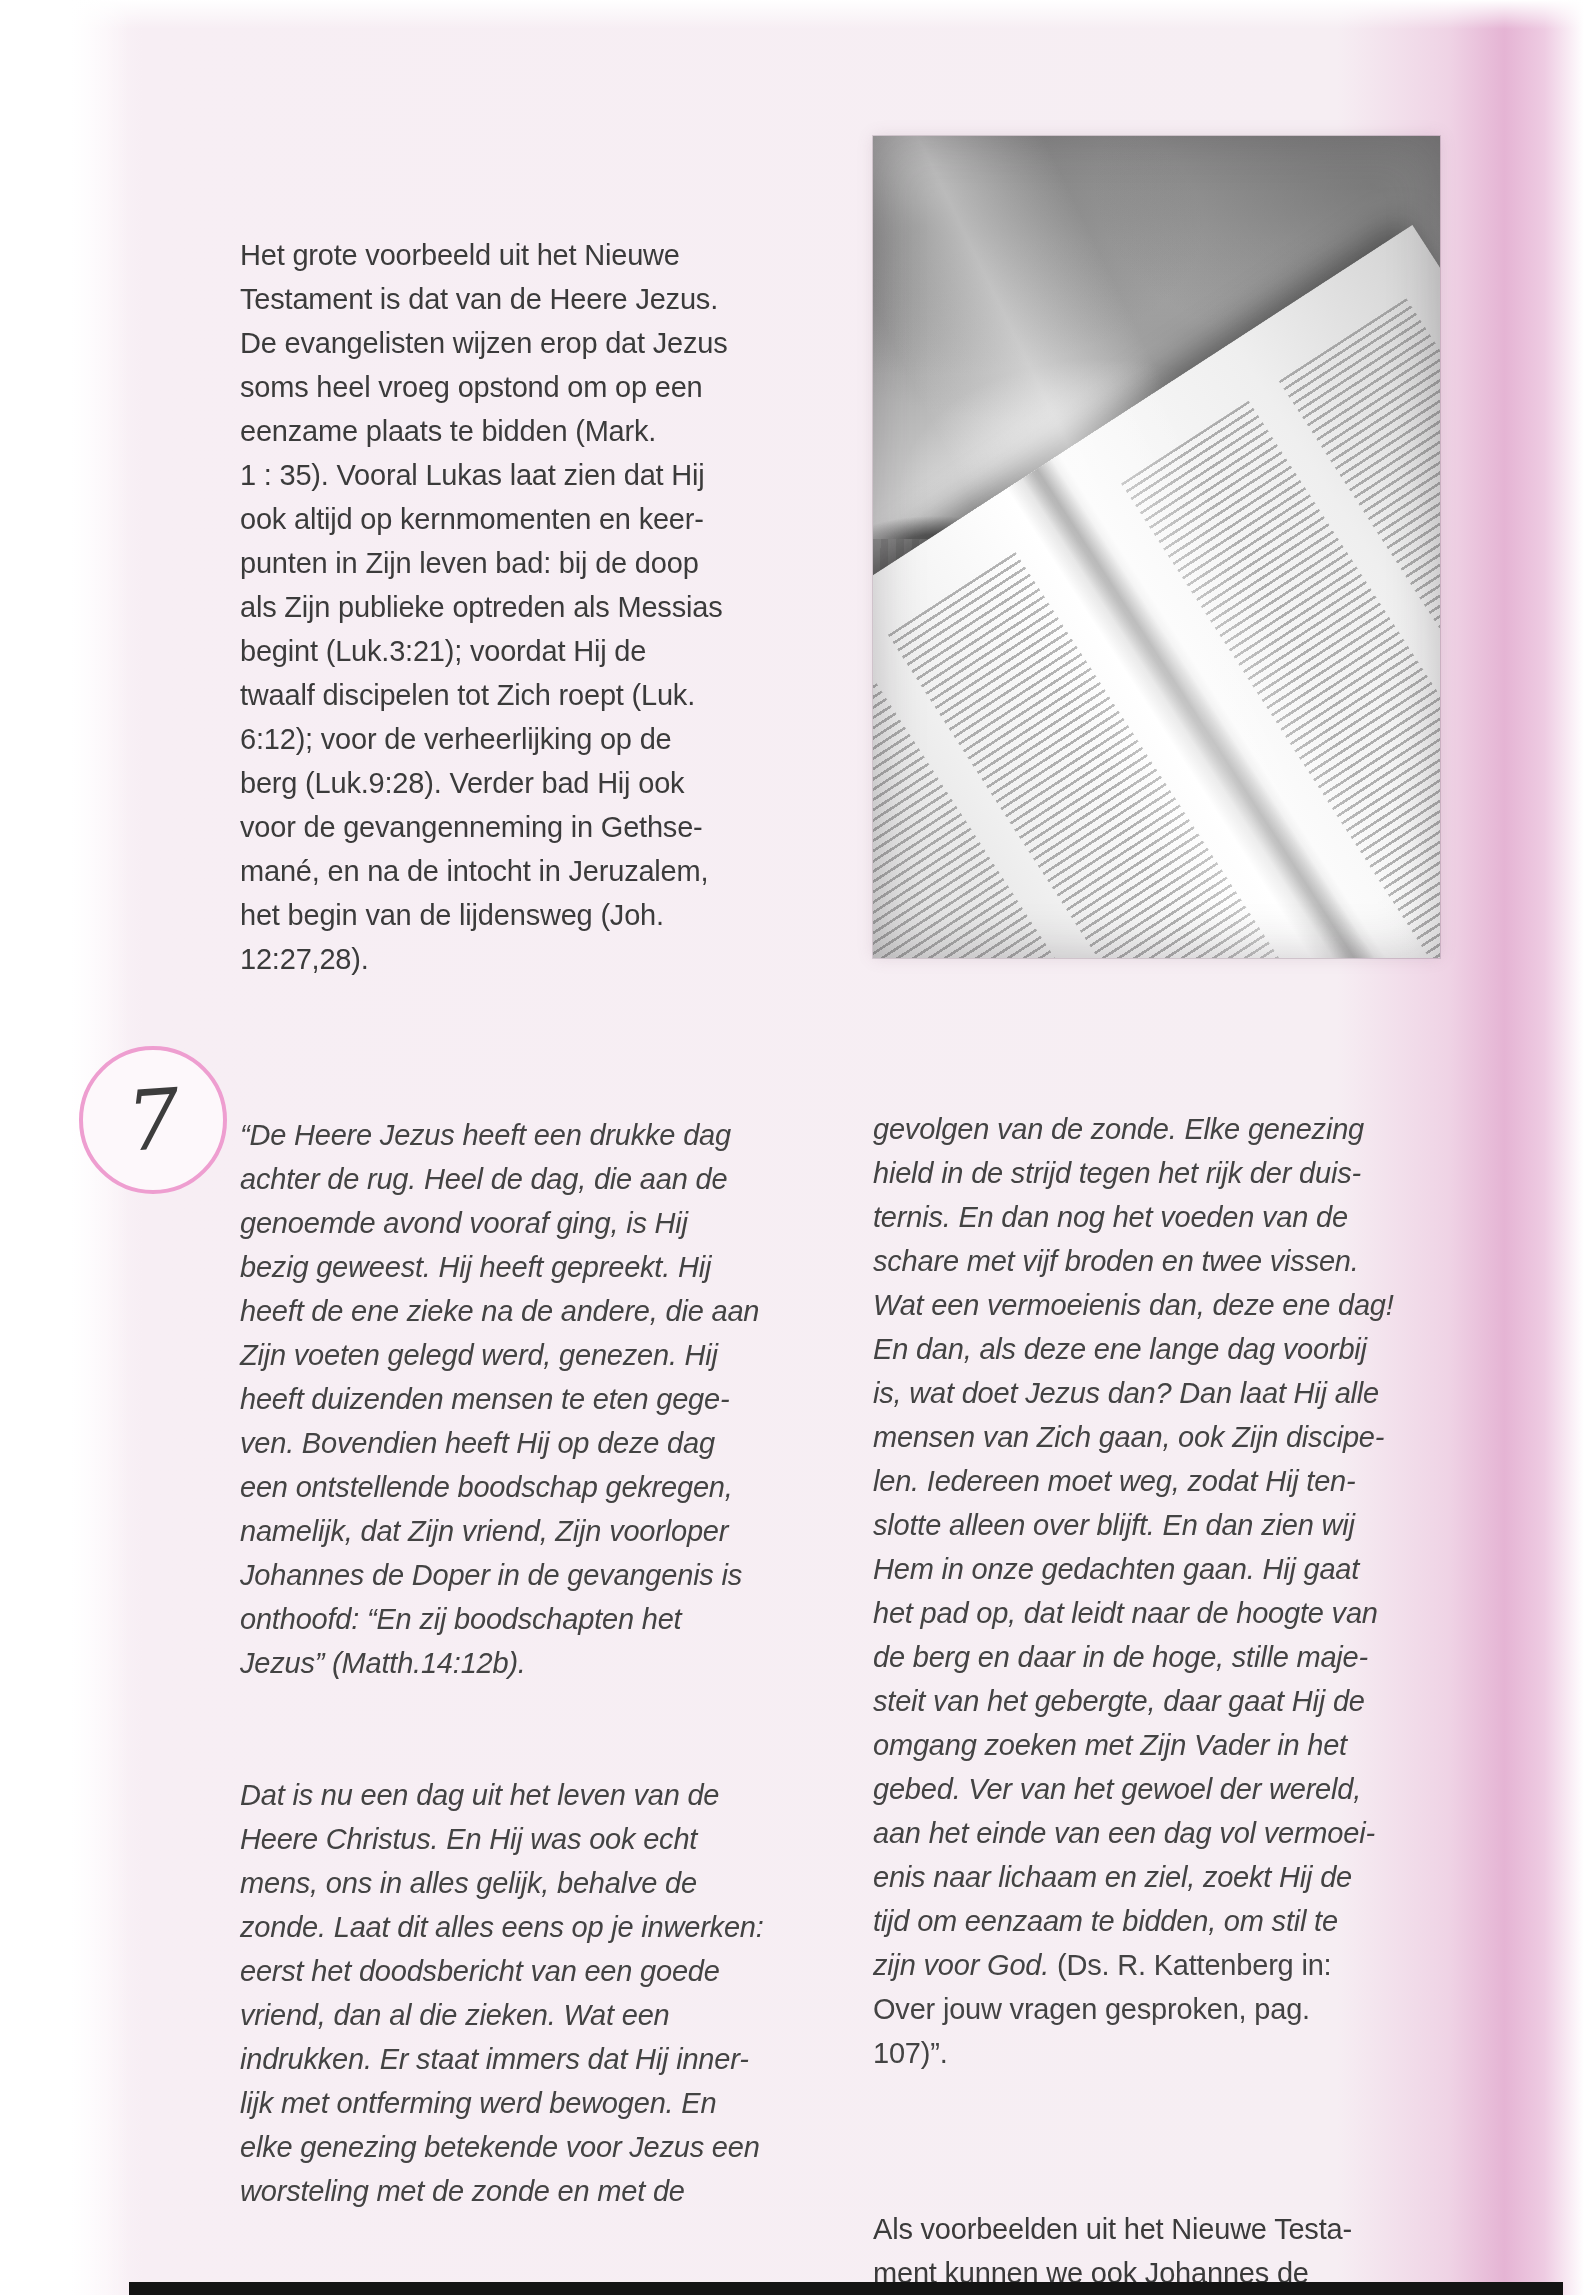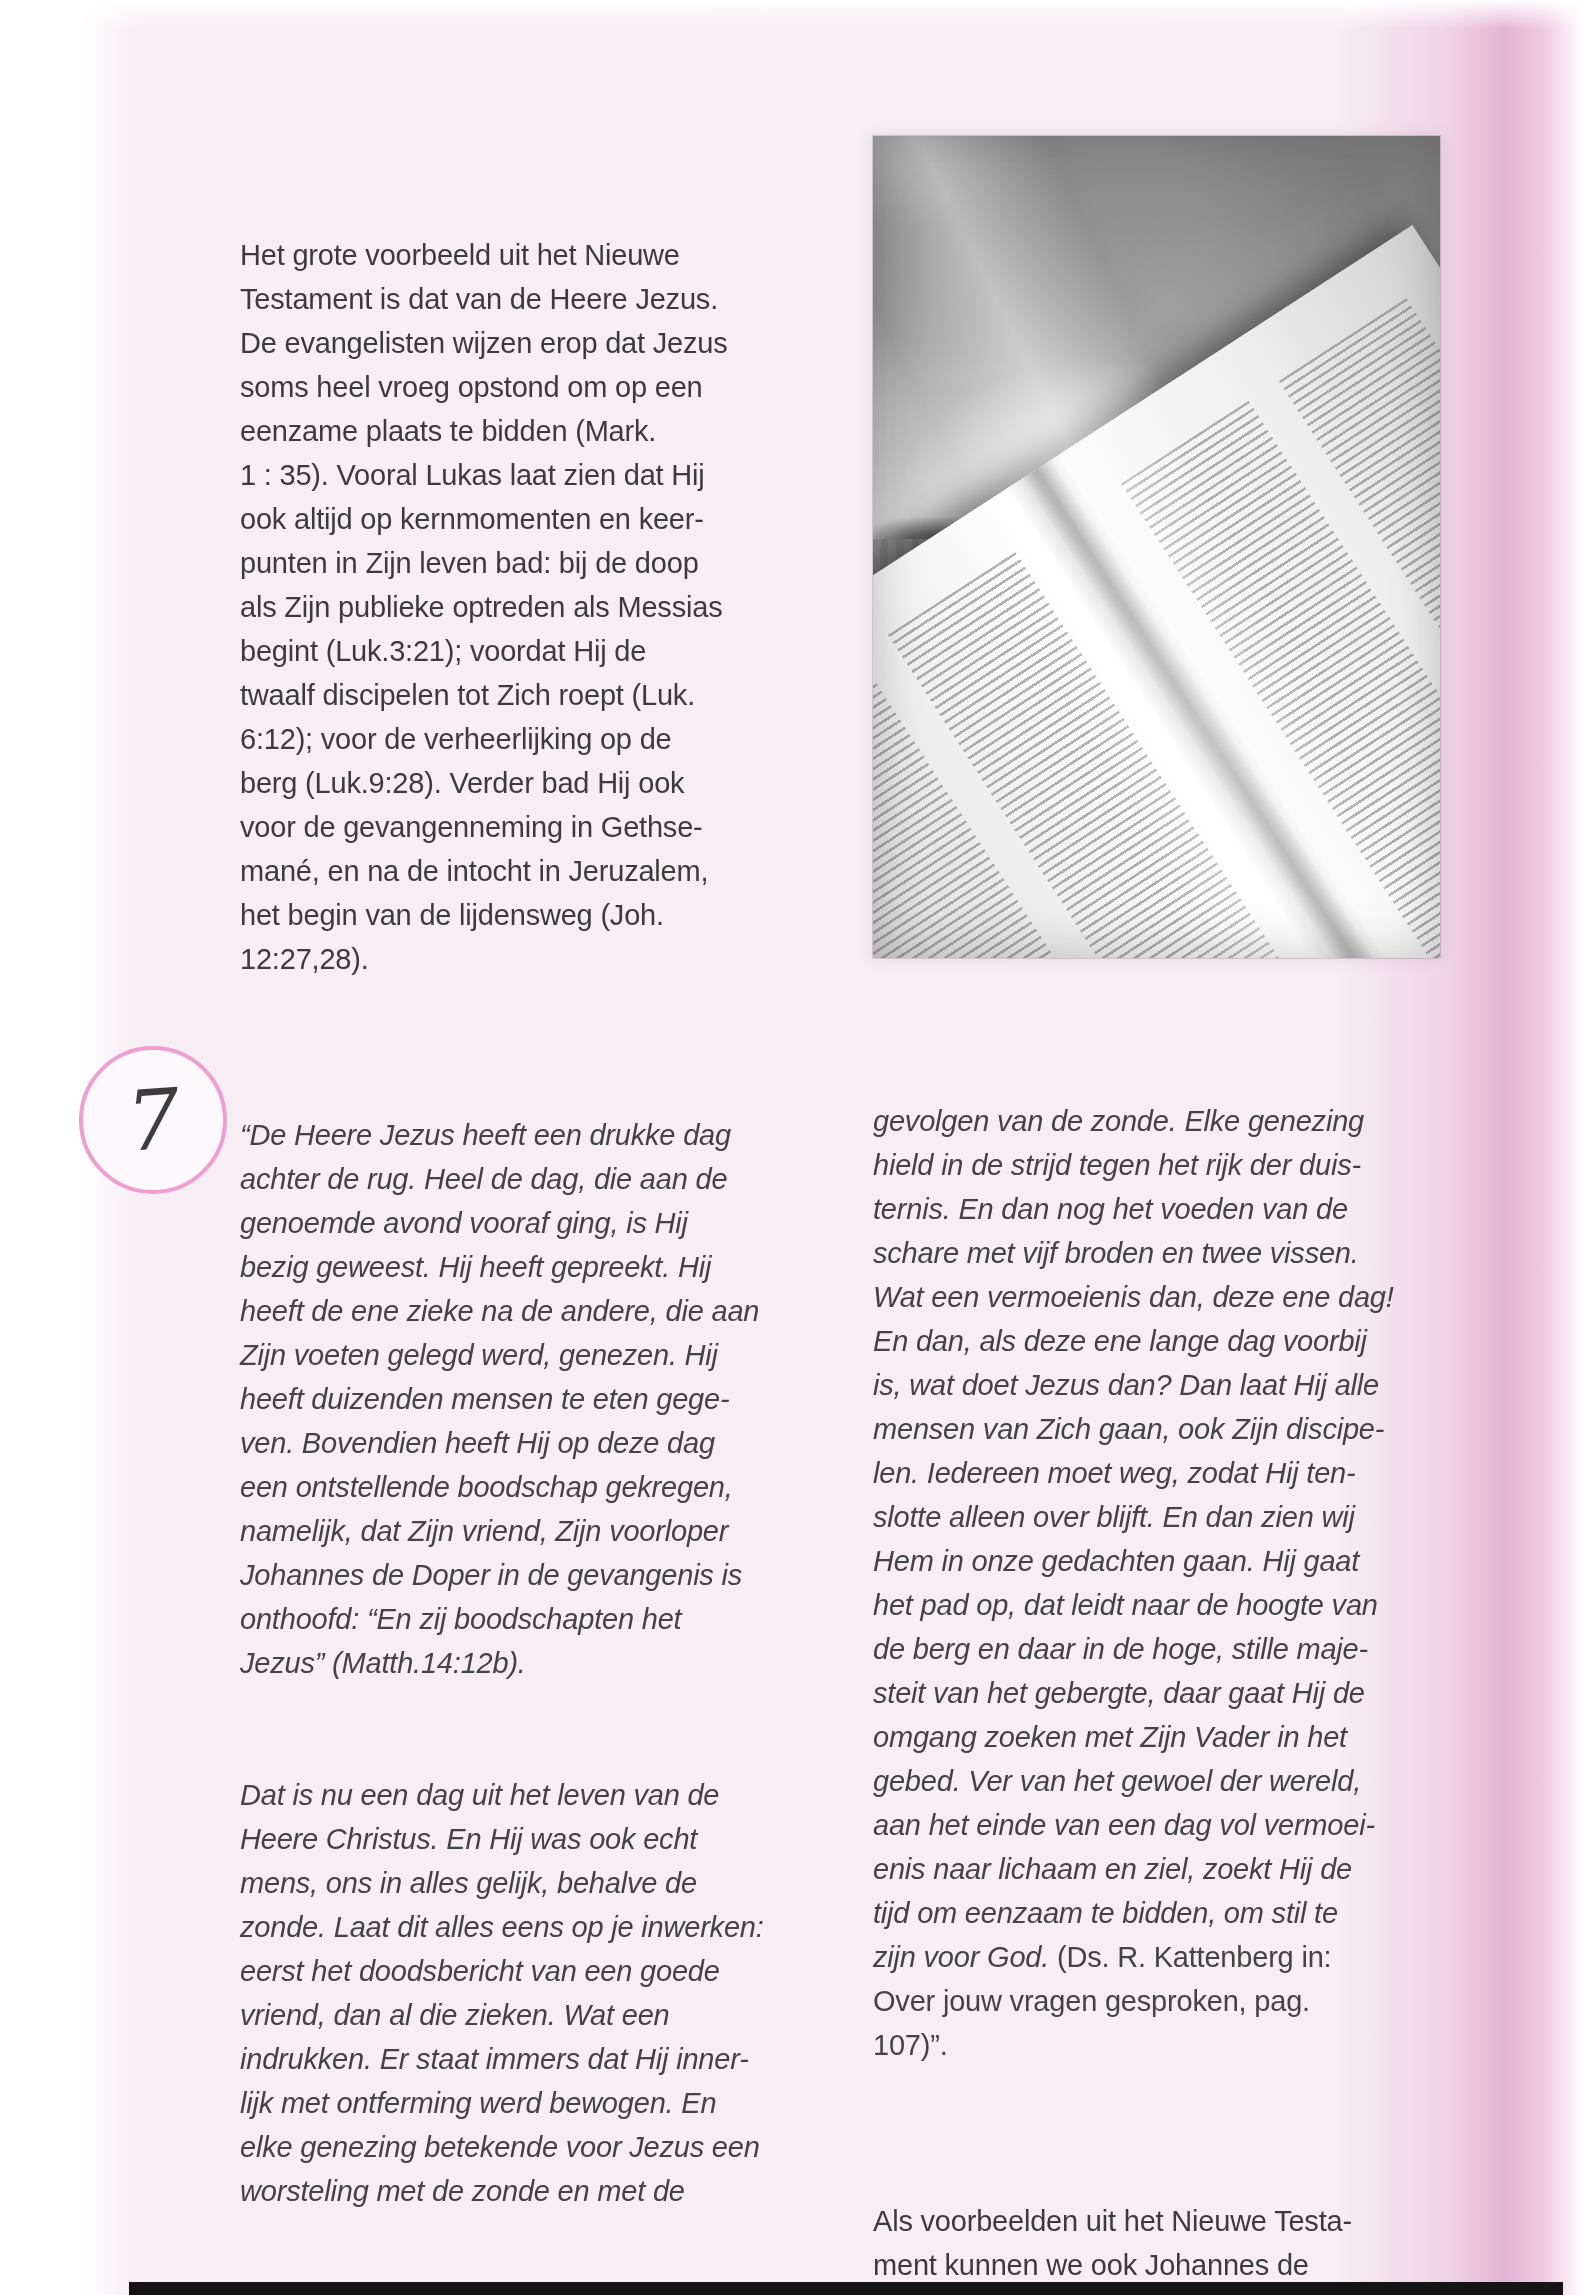--- a/index.html
+++ b/index.html
@@ -33,21 +33,21 @@
     font-size: 29px; line-height: 44px;
     color: #3b3b3b;
     white-space: pre;
     letter-spacing: -0.2px;
   }
   .left-col  { left: 240px;  top: 145px;  width: 576px; }
   .right-col { left: 873px; top: 1003px; width: 576px; }
   .para { margin: 0; }
   .quote { margin: 44px 0 0 0; font-style: italic; color: #434343; }
   .quote .cite { font-style: normal; }
-  .right-col .quote { margin-top: 8px; }
+  .right-col .quote { margin-top: 16px; }
   .right-col .para { margin-top: 44px; }
 
   
   .photo {
     position: absolute; left: 873px; top: 136px; width: 567px; height: 822px;
     overflow: hidden; background: #a8a8a8;
     box-shadow: 0 0 0 0.9px rgba(60,40,55,.18), 0 0 15.5px rgba(120,80,110,.15);
   }
   .photo .sky {
     position: absolute; left: 0; top: 0; right: 0; height: 50%;

